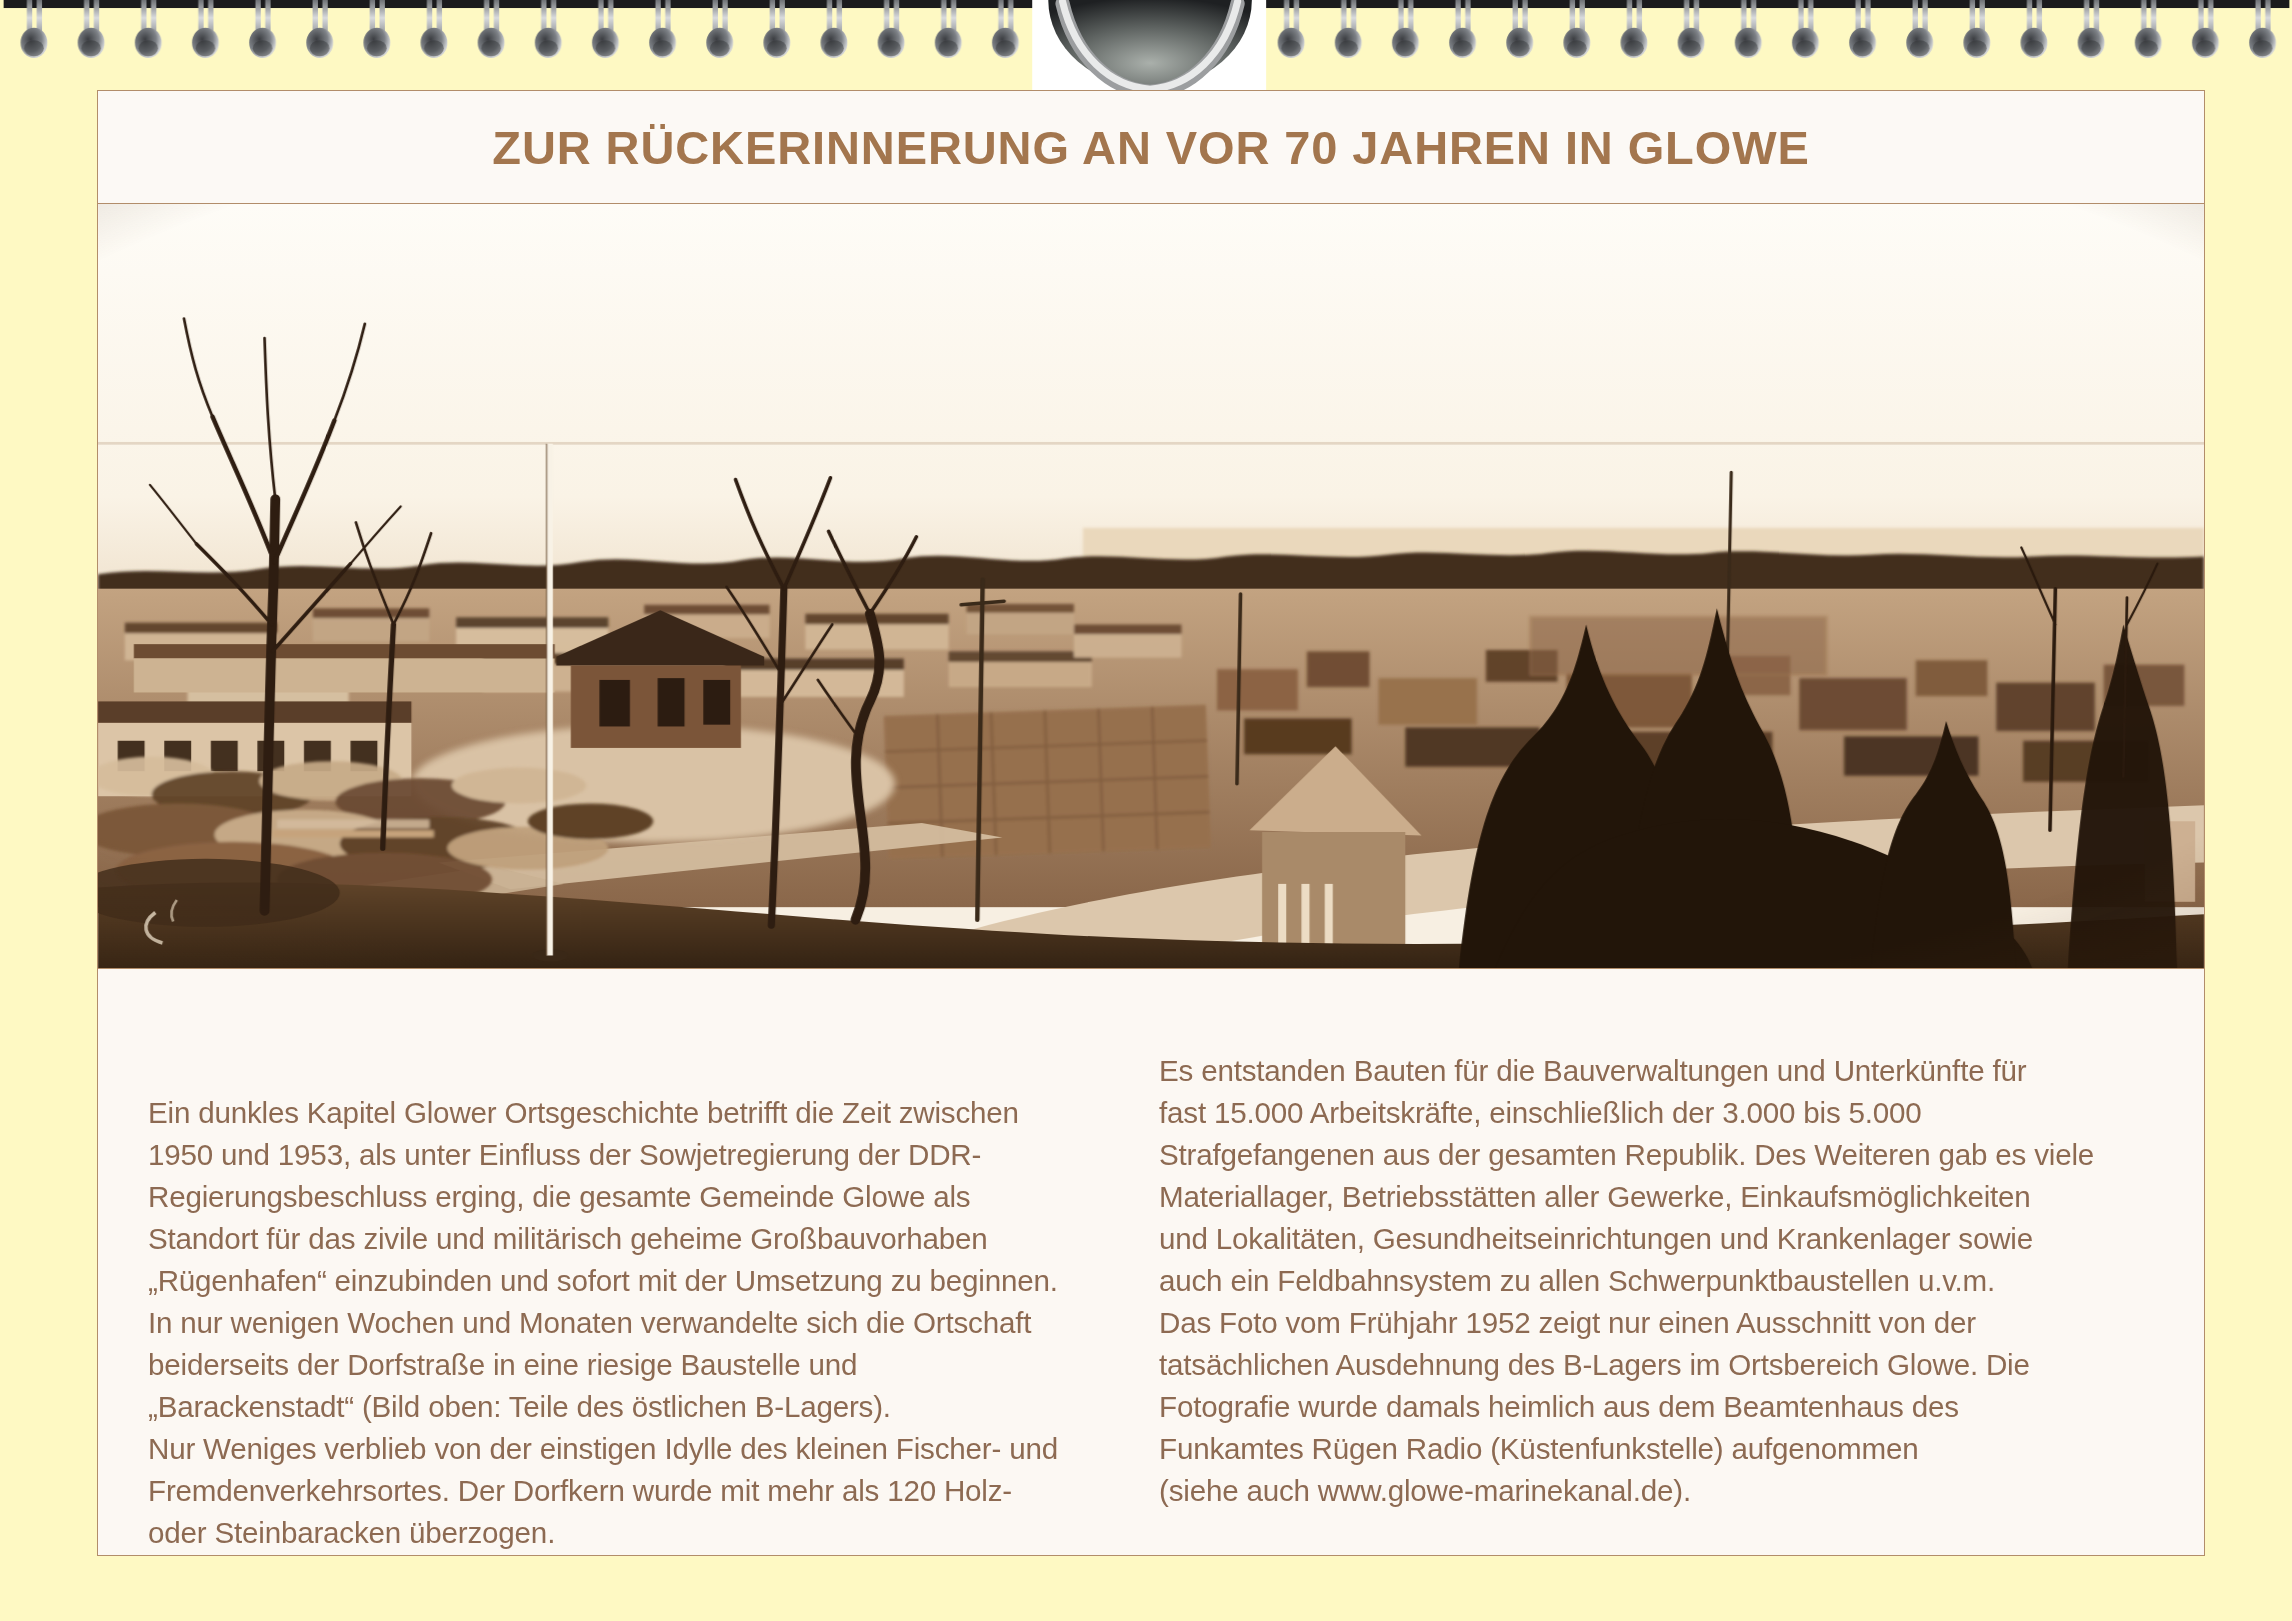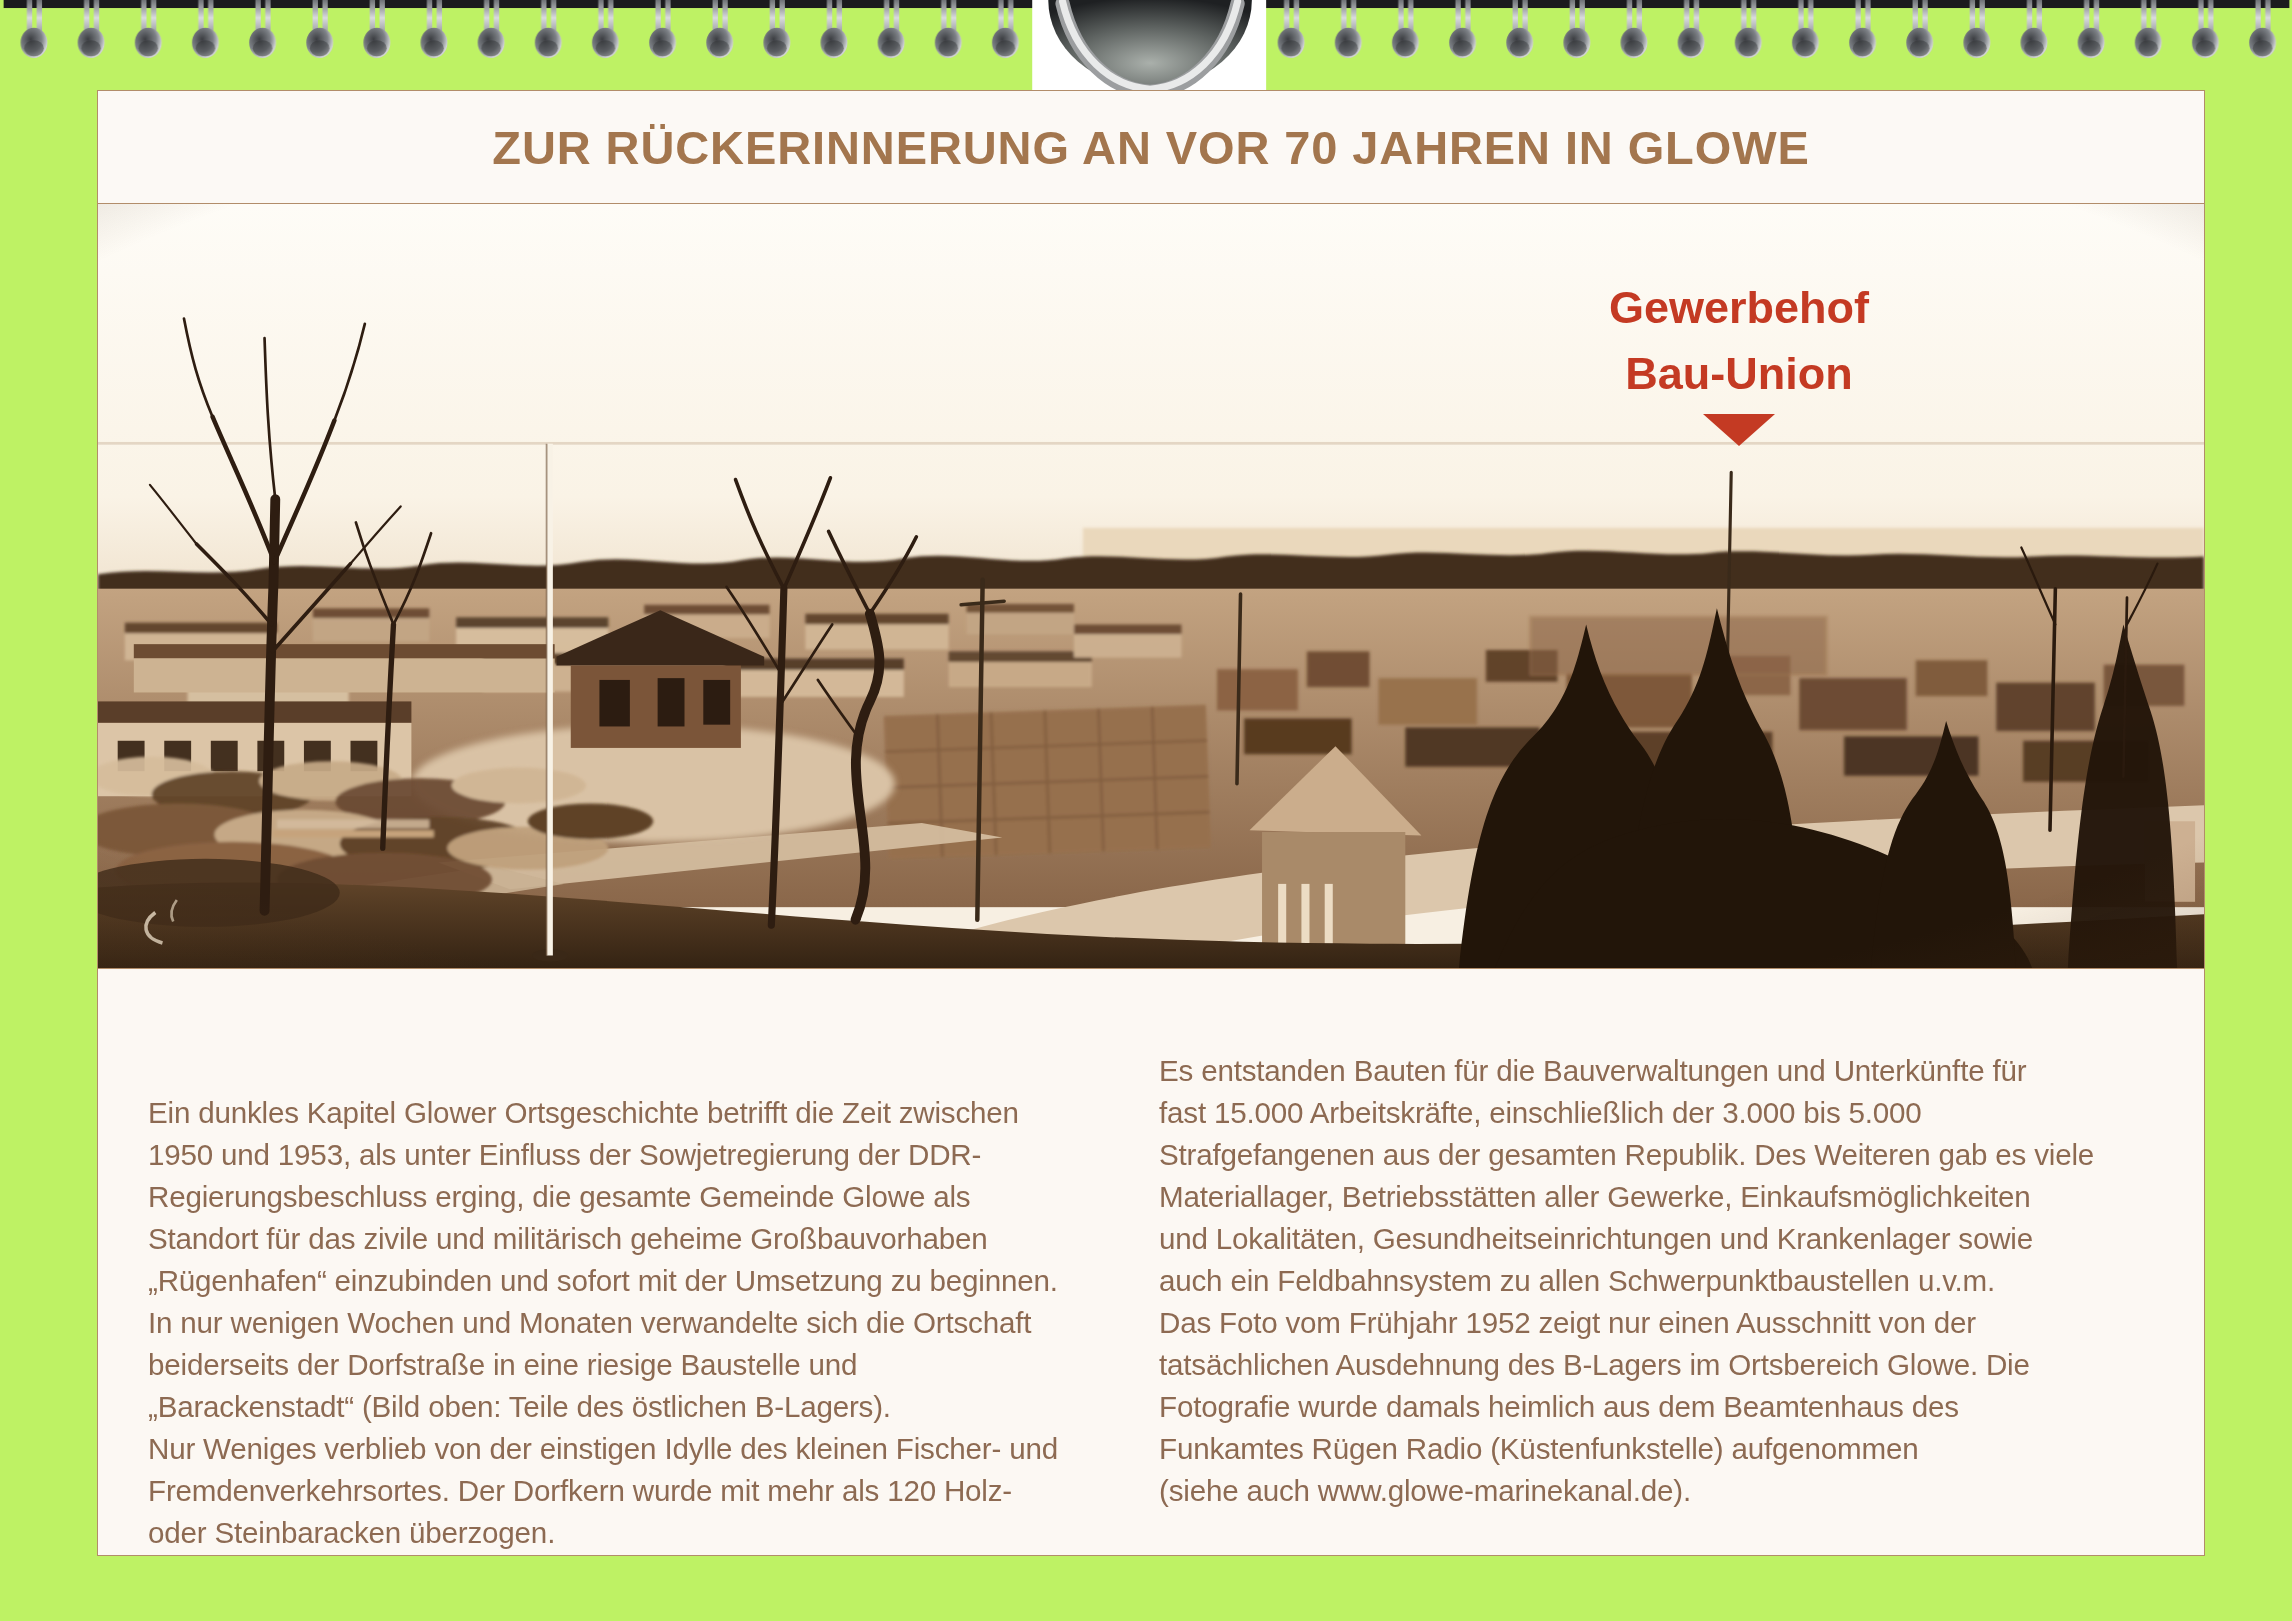--- a/index.html
+++ b/index.html
@@ -2,21 +2,21 @@
 <html style="--accent-red: #c43a23; --title-brown: #a3764e; --body-brown: #8d6a52; --frame-border: #b28d6a; --page-bg: #fcf8f3;font-size:14.3px"><head>
 <meta charset="utf-8">
 <style>
   :root{
     --accent-red:#c43a23; --title-brown:#a3764e; --body-brown:#8d6a52;
     --frame-border:#b28d6a; --page-bg:#fcf8f3;
   }
   *{margin:0;padding:0;box-sizing:border-box}
   html,body{width:2293px;height:1621px;background:#ffffff;overflow:hidden;
     font-family:"Liberation Sans",sans-serif;}
-  .page{position:relative;width:2293px;height:1621px;background:#bef264;}
+  .page{position:relative;width:2293px;height:1621px;background:#fef9c3;}
   
   .binding{position:absolute;top:0;left:0;width:2293px;height:100px;}
   
   .frame{position:absolute;left:97px;top:90px;width:2108px;height:1466px;
     border:1.8px solid var(--frame-border);background:var(--page-bg);}
   .title-row{height:113px;border-bottom:1.8px solid var(--frame-border);
     display:flex;align-items:center;justify-content:center;background:#fcf9f5;}
   .title-row h1{font-size:47px;font-weight:bold;color:var(--title-brown);
     letter-spacing:0.9px;white-space:nowrap;}
   .photo-wrap{position:relative;height:765px;border-bottom:1.8px solid var(--frame-border);
@@ -277,25 +277,20 @@
         <ellipse cx="505" cy="840" rx="20" ry="7" fill="#3a2817"></ellipse>
         <rect x="501" y="268" width="7" height="572" fill="#f8f2e6"></rect>
         <rect x="500" y="268" width="2" height="572" fill="#6e5238" opacity="0.6"></rect>
 
         <path d="M64,792 C48,804 50,820 72,826" stroke="#ecdfca" stroke-width="4" fill="none" opacity="0.85"></path>
         <path d="M88,778 C82,786 80,794 84,802" stroke="#e4d5bd" stroke-width="3" fill="none" opacity="0.7"></path>
 
         <rect x="0" y="0" width="2352" height="854" fill="url(#vig)"></rect>
       </svg>
 
-      <div class="photo-label label-right">
-        <div>Gewerbehof</div>
-        <div>Bau-Union</div>
-        <div class="marker"></div>
-      </div>
     </div>
 
     <div class="text-row">
       <div class="col col-left">Ein dunkles Kapitel Glower Ortsgeschichte betrifft die Zeit zwischen
 1950 und 1953, als unter Einfluss der Sowjetregierung der DDR-
 Regierungsbeschluss erging, die gesamte Gemeinde Glowe als
 Standort für das zivile und militärisch geheime Großbauvorhaben
 „Rügenhafen“ einzubinden und sofort mit der Umsetzung zu beginnen.
 In nur wenigen Wochen und Monaten verwandelte sich die Ortschaft
 beiderseits der Dorfstraße in eine riesige Baustelle und

